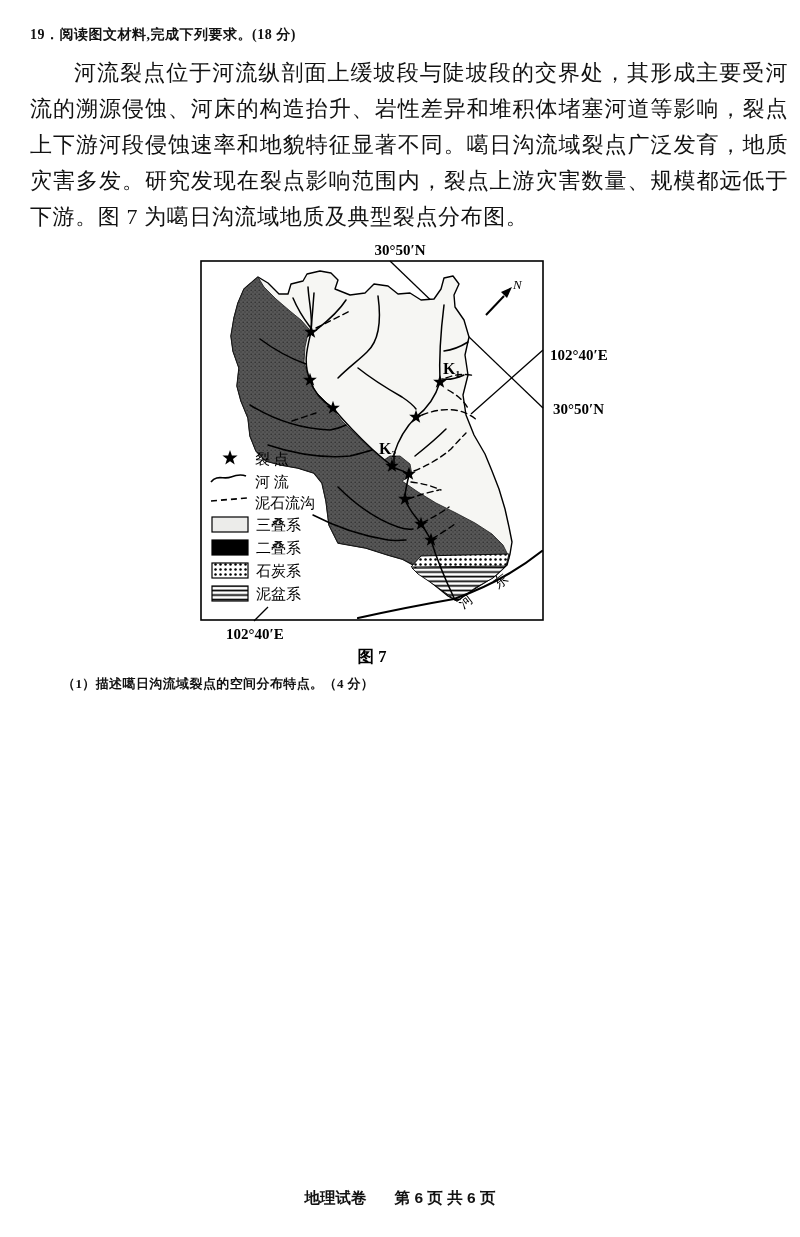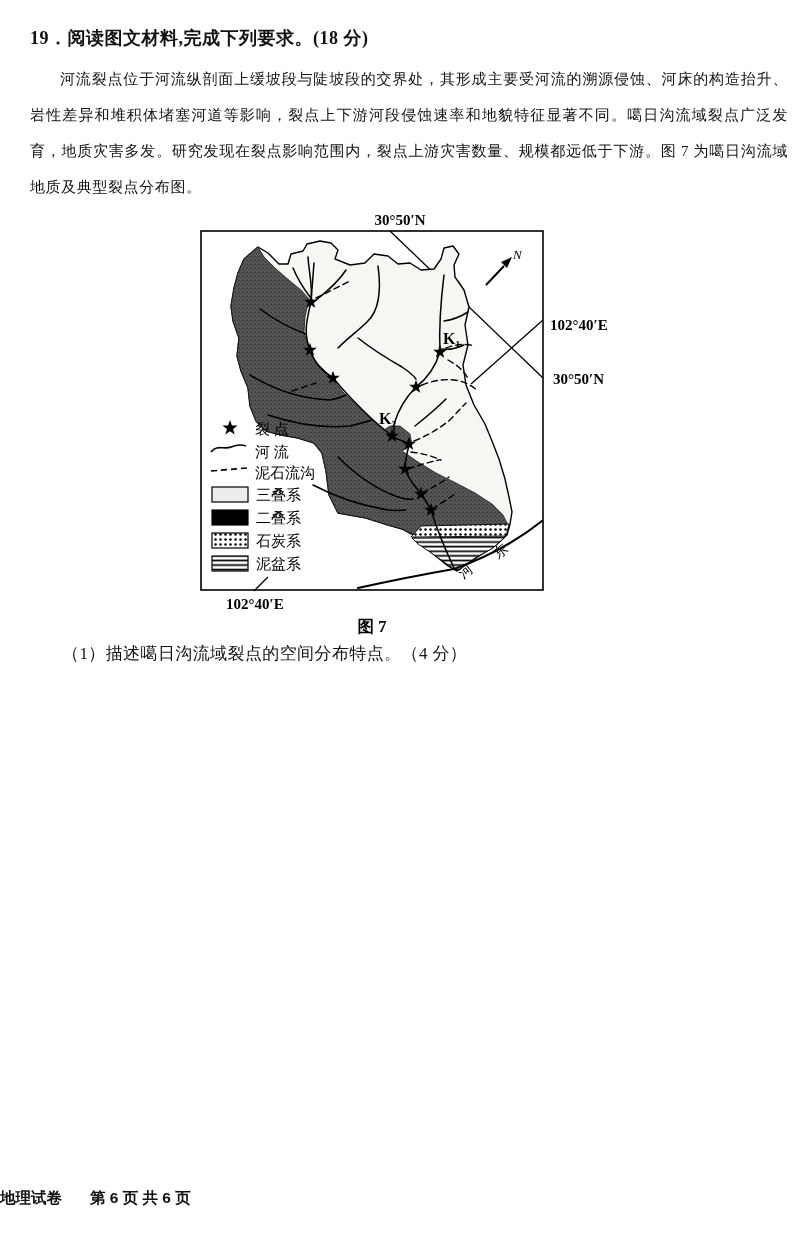--- a/index.html
+++ b/index.html
@@ -3,33 +3,33 @@
 <meta charset="utf-8">
 <style>
   html,body{margin:0;padding:0;}
   body{
     width:800px;height:1237px;position:relative;overflow:hidden;
     background:#ffffff;color:#121212;
     font-family:"Liberation Serif", serif;
   }
   .q-title{
     margin:26px 26px 0 30px;
-    font-size:18px;font-weight:bold;letter-spacing:0.5px;
+    font-size:14px;font-weight:bold;letter-spacing:0.5px;
   }
   .q-para{
     margin:11px 12px 0 30px;
-    font-size:15px;line-height:36px;letter-spacing:0.6px;
+    font-size:22px;line-height:36px;letter-spacing:0.6px;
     text-align:justify;text-align-last:left;text-indent:2em;
   }
   .figure{height:434px;position:relative;}
   .figure svg{position:absolute;left:188px;top:2px;}
-  .subqs{margin:2px 30px 0 62px;font-size:17px;font-weight:normal;letter-spacing:0.4px;}
+  .subqs{margin:2px 30px 0 62px;font-size:13px;font-weight:bold;letter-spacing:0.4px;}
   .subq{line-height:25px;margin-bottom:14px;}
   .page-footer{
-    position:absolute;top:1188px;left:0;width:100%;
+    position:absolute;top:1188px;left:0;width:100%;text-align:center;
     font-family:"Liberation Sans", sans-serif;font-weight:bold;font-size:15.5px;
   }
   .page-footer .doc-title{margin-right:28px;}
   svg text{font-family:"Liberation Serif", serif;}
 </style>
 </head>
 <body>
 
 <div class="page">
 

